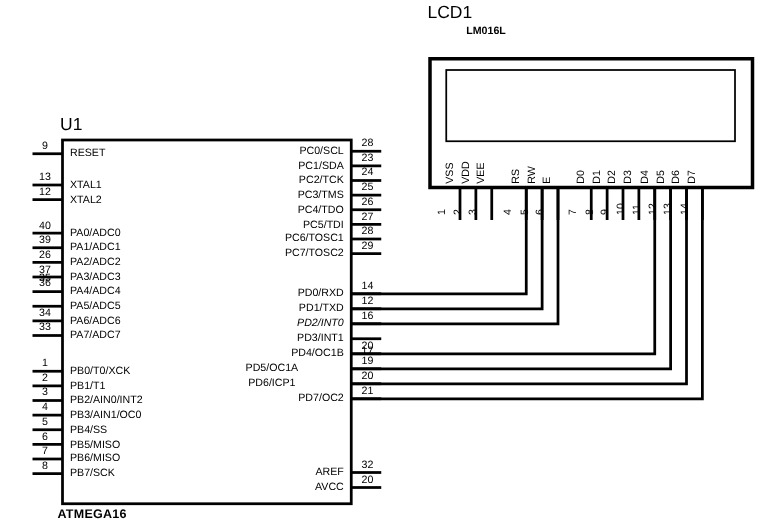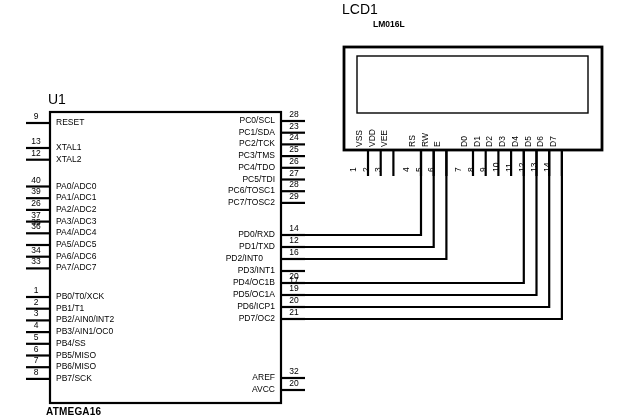--- a/index.html
+++ b/index.html
@@ -136,29 +136,29 @@
       <span class="t rlab" style="left:160px;top:174.5px;">PC5/TDI</span>
       <span class="t num" style="left:282px;top:180.2px;">28</span>
       <span class="t rlab" style="left:160px;top:186.2px;">PC6/TOSC1</span>
       <span class="t num" style="left:282px;top:191.9px;">29</span>
       <span class="t rlab" style="left:160px;top:197.9px;">PC7/TOSC2</span>
       <span class="t num" style="left:282px;top:224.0px;">14</span>
       <span class="t rlab" style="left:160px;top:230.0px;">PD0/RXD</span>
       <span class="t num" style="left:282px;top:236.0px;">12</span>
       <span class="t rlab" style="left:160px;top:242.0px;">PD1/TXD</span>
       <span class="t num" style="left:282px;top:248.0px;">16</span>
-      <span class="t rlab" style="left:148px;top:254.0px;">PD2/INT0</span>
+      <span class="t rlab" style="left:160px;top:254.0px;font-style:italic;">PD2/INT0</span>
       <span class="t num" style="left:282px;top:260.0px;margin-top:16px;">17</span>
       <span class="t rlab" style="left:160px;top:266.0px;">PD3/INT1</span>
       <span class="t num" style="left:282px;top:272.0px;">20</span>
       <span class="t rlab" style="left:160px;top:278.0px;">PD4/OC1B</span>
       <span class="t num" style="left:282px;top:284.0px;">19</span>
-      <span class="t rlab" style="left:160px;top:290.0px;">PD5/OC1A</span>
+      <span class="t rlab" style="left:160px;top:290.0px;text-align:center;">PD5/OC1A</span>
       <span class="t num" style="left:282px;top:296.0px;">20</span>
-      <span class="t rlab" style="left:160px;top:302.0px;">PD6/ICP1</span>
+      <span class="t rlab" style="left:160px;top:302.0px;text-align:center;">PD6/ICP1</span>
       <span class="t num" style="left:282px;top:308.0px;">21</span>
       <span class="t rlab" style="left:160px;top:314.0px;">PD7/OC2</span>
       <span class="t num" style="left:282px;top:367.0px;">32</span>
       <span class="t rlab" style="left:160px;top:373.0px;">AREF</span>
       <span class="t num" style="left:282px;top:379.0px;">20</span>
       <span class="t rlab" style="left:160px;top:385.0px;">AVCC</span>
       <span class="t rot" style="left:364.0px;top:138px;">VSS</span>
       <span class="t rot" style="left:358.0px;top:163px;">1</span>
       <span class="t rot" style="left:376.7px;top:138px;">VDD</span>
       <span class="t rot" style="left:370.7px;top:163px;">2</span>

